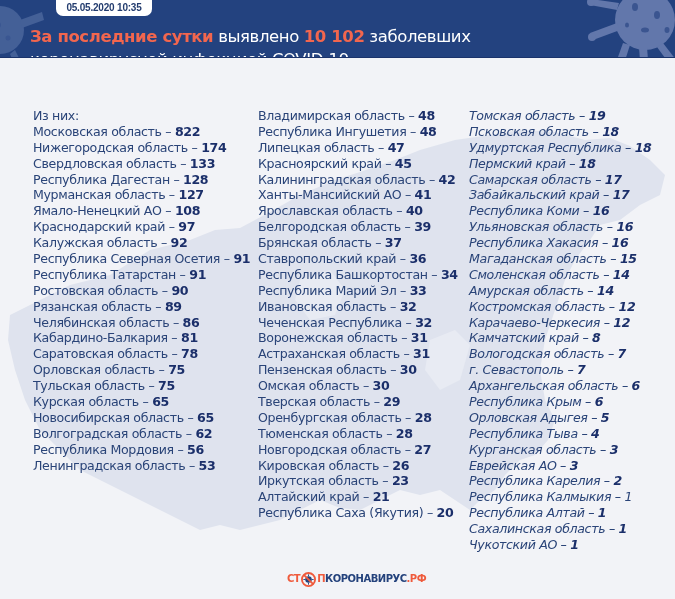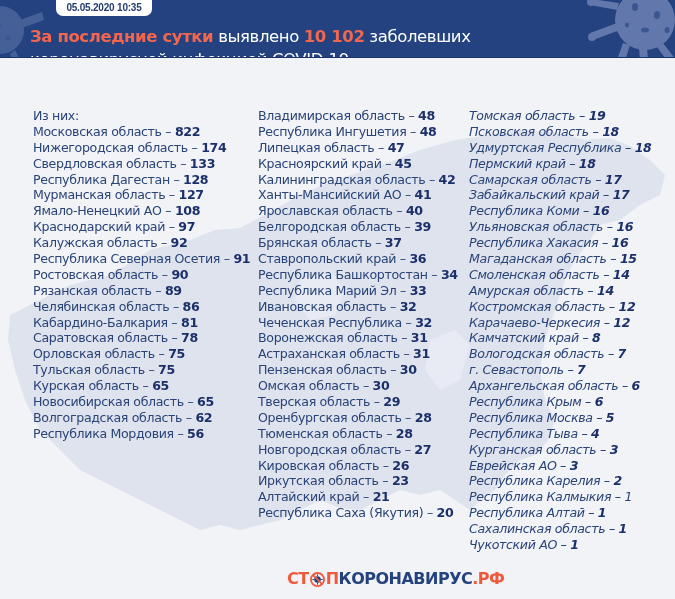--- a/index.html
+++ b/index.html
@@ -58,21 +58,21 @@
   .col .row { height: 15.9px; }
   .col .num { font-weight: bold; color: #1b2f6a; }
   .col1 { left: 33px; top: 28px; }
   .col2 { left: 258px; top: 28px; }
   .col3 { left: 469px; top: 28px; font-style: italic; }
   .footer-logo {
     position: absolute; left: 287px; top: 571px;
     height: 16px;
     font-family: "DejaVu Sans", sans-serif;
     font-weight: bold;
-    font-size: 16px;
+    font-size: 10px;
     letter-spacing: -0.5px;
     display: flex; align-items: center;
     line-height: 16px;
   }
   .footer-logo .red { color: #ef5a3c; }
   .footer-logo .logo-circle {
     width: 15px; height: 15px; margin: 0 1px;
     display: inline-block;
   }
 </style>
@@ -153,31 +153,33 @@
     <div class="row">Из них:</div>
     <div class="row"><span>Московская область</span><span> – </span><span class="num">822</span></div>
     <div class="row"><span>Нижегородская область</span><span> – </span><span class="num">174</span></div>
     <div class="row"><span>Свердловская область</span><span> – </span><span class="num">133</span></div>
     <div class="row"><span>Республика Дагестан</span><span> – </span><span class="num">128</span></div>
     <div class="row"><span>Мурманская область</span><span> – </span><span class="num">127</span></div>
     <div class="row"><span>Ямало-Ненецкий АО</span><span> – </span><span class="num">108</span></div>
     <div class="row"><span>Краснодарский край</span><span> – </span><span class="num">97</span></div>
     <div class="row"><span>Калужская область</span><span> – </span><span class="num">92</span></div>
     <div class="row"><span>Республика Северная Осетия</span><span> – </span><span class="num">91</span></div>
+    <div class="row"><span>Республика Татарстан</span><span> – </span><span class="num">91</span></div>
     <div class="row"><span>Ростовская область</span><span> – </span><span class="num">90</span></div>
     <div class="row"><span>Рязанская область</span><span> – </span><span class="num">89</span></div>
     <div class="row"><span>Челябинская область</span><span> – </span><span class="num">86</span></div>
     <div class="row"><span>Кабардино-Балкария</span><span> – </span><span class="num">81</span></div>
     <div class="row"><span>Саратовская область</span><span> – </span><span class="num">78</span></div>
     <div class="row"><span>Орловская область</span><span> – </span><span class="num">75</span></div>
     <div class="row"><span>Тульская область</span><span> – </span><span class="num">75</span></div>
     <div class="row"><span>Курская область</span><span> – </span><span class="num">65</span></div>
     <div class="row"><span>Новосибирская область</span><span> – </span><span class="num">65</span></div>
     <div class="row"><span>Волгоградская область</span><span> – </span><span class="num">62</span></div>
     <div class="row"><span>Республика Мордовия</span><span> – </span><span class="num">56</span></div>
+    <div class="row"><span>Ленинградская область</span><span> – </span><span class="num">53</span></div>
   </div>
 
   <div class="col col2">
     <div class="row"><span>Владимирская область</span><span> – </span><span class="num">48</span></div>
     <div class="row"><span>Республика Ингушетия</span><span> – </span><span class="num">48</span></div>
     <div class="row"><span>Липецкая область</span><span> – </span><span class="num">47</span></div>
     <div class="row"><span>Красноярский край</span><span> – </span><span class="num">45</span></div>
     <div class="row"><span>Калининградская область</span><span> – </span><span class="num">42</span></div>
     <div class="row"><span>Ханты-Мансийский АО</span><span> – </span><span class="num">41</span></div>
     <div class="row"><span>Ярославская область</span><span> – </span><span class="num">40</span></div>
@@ -215,21 +217,21 @@
     <div class="row"><span>Магаданская область</span><span> – </span><span class="num">15</span></div>
     <div class="row"><span>Смоленская область</span><span> – </span><span class="num">14</span></div>
     <div class="row"><span>Амурская область</span><span> – </span><span class="num">14</span></div>
     <div class="row"><span>Костромская область</span><span> – </span><span class="num">12</span></div>
     <div class="row"><span>Карачаево-Черкесия</span><span> – </span><span class="num">12</span></div>
     <div class="row"><span>Камчатский край</span><span> – </span><span class="num">8</span></div>
     <div class="row"><span>Вологодская область</span><span> – </span><span class="num">7</span></div>
     <div class="row"><span>г. Севастополь</span><span> – </span><span class="num">7</span></div>
     <div class="row"><span>Архангельская область</span><span> – </span><span class="num">6</span></div>
     <div class="row"><span>Республика Крым</span><span> – </span><span class="num">6</span></div>
-    <div class="row"><span>Республика Москва</span><span> – </span><span class="num">5</span></div>
+    <div class="row"><span>Орловская Адыгея</span><span> – </span><span class="num">5</span></div>
     <div class="row"><span>Республика Тыва</span><span> – </span><span class="num">4</span></div>
     <div class="row"><span>Курганская область</span><span> – </span><span class="num">3</span></div>
     <div class="row"><span>Еврейская АО</span><span> – </span><span class="num">3</span></div>
     <div class="row"><span>Республика Карелия</span><span> – </span><span class="num">2</span></div>
     <div class="row"><span>Республика Калмыкия</span><span> – </span><span>1</span></div>
     <div class="row"><span>Республика Алтай</span><span> – </span><span class="num">1</span></div>
     <div class="row"><span>Сахалинская область</span><span> – </span><span class="num">1</span></div>
     <div class="row"><span>Чукотский АО</span><span> – </span><span class="num">1</span></div>
   </div>
 </div>

